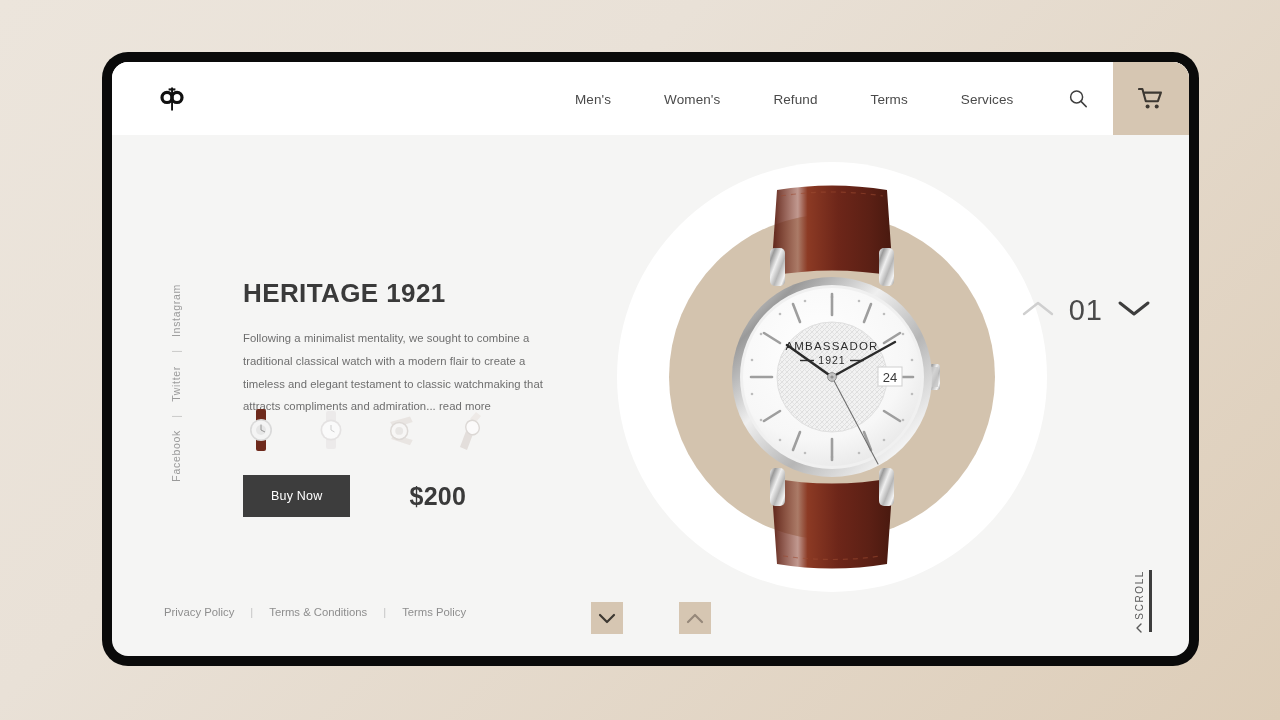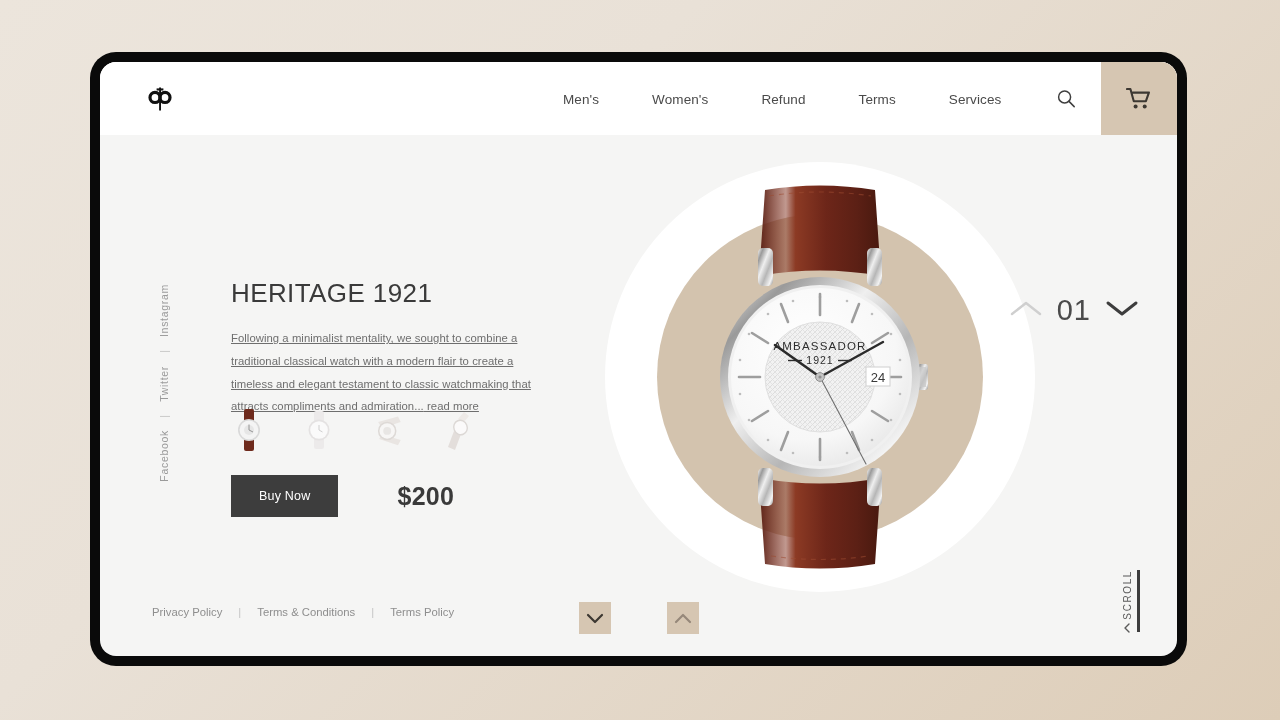--- a/index.html
+++ b/index.html
@@ -7,21 +7,21 @@
     width:1280px; height:720px; overflow:hidden;
     font-family:"Liberation Sans", sans-serif;
   }
   body {
     background: linear-gradient(135deg, #ece5dc 0%, #e9e1d7 35%, #ddcdb8 100%);
     position:relative;
   }
 
   
   #device-frame {
-    position:absolute; left:90px; top:52px;
+    position:absolute; left:102px; top:52px;
     width:1097px; height:614px;
     background:#0a0a0a;
     border-radius:26px;
     padding:10px;
   }
   #screen {
     width:100%; height:100%;
     background:#f5f5f4;
     border-radius:16px;
     position:relative;
@@ -79,27 +79,26 @@
   .social-sep {
     writing-mode:vertical-rl; transform:rotate(180deg);
     font-size:10.5px; color:#c4c4c4;
   }
 
   
   #product-info {
     position:absolute; left:131px; top:216px; width:300px;
   }
   #product-title {
-    font-size:26px; font-weight:normal; color:#3a3a3a;
+    font-size:26px; font-weight:bold; color:#3a3a3a;
     letter-spacing:.4px; margin-bottom:18px;
   }
   #product-desc {
     font-size:11.3px; line-height:2.02; color:#6e6e6e;
     letter-spacing:.05px;
-    text-decoration:underline;
   }
   #read-more { color:#6e6e6e; cursor:pointer; }
 
   
   #thumbs {
     position:absolute; left:131px; top:347px;
     display:flex; align-items:center; gap:0;
   }
   .thumb {
     width:36px; height:42px; margin-right:34px;

